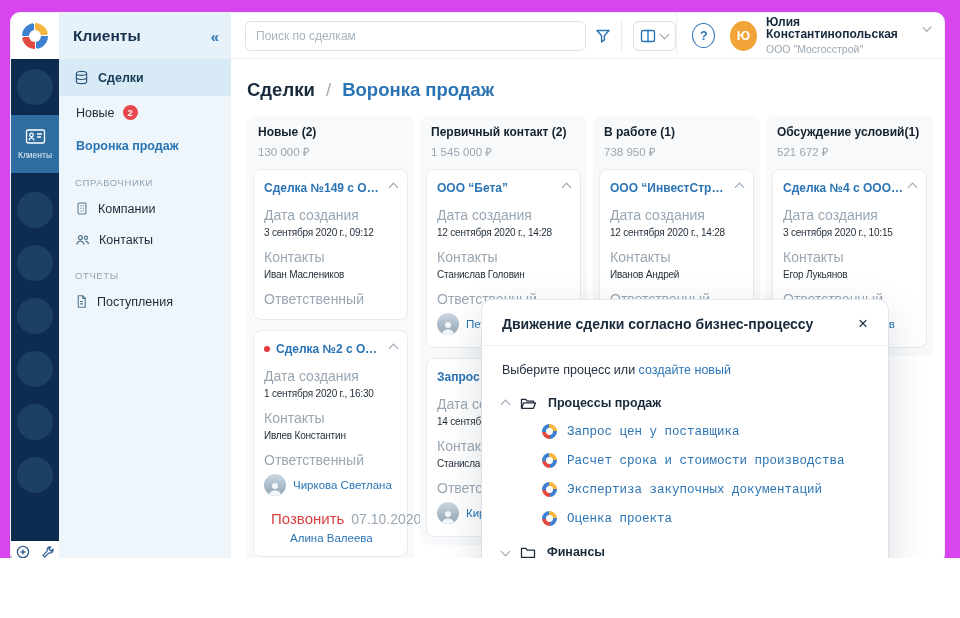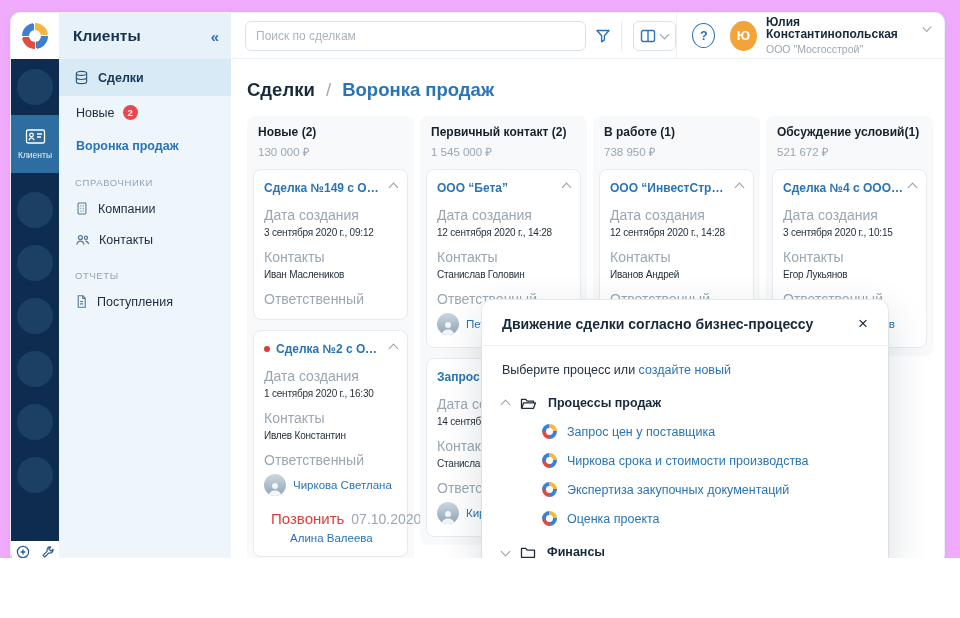--- a/index.html
+++ b/index.html
@@ -1,17 +1,17 @@
 <!DOCTYPE html>
 <html><head>
 <meta charset="utf-8">
 <style>
   html,body{margin:0;padding:0;}
   body{width:960px;height:618px;background:#fff;font-family:"Liberation Sans",sans-serif;color:#1c2b3a;}
-  .page{position:relative;width:960px;height:558px;overflow:hidden;background:#f0abfc;}
+  .page{position:relative;width:960px;height:558px;overflow:hidden;background:#d946ef;}
   .app{position:absolute;left:10px;top:12px;width:933px;height:550px;background:#fff;border:1px solid #eef1f4;
        border-radius:10px;box-shadow:0 2px 12px rgba(30,50,70,.05);display:flex;flex-direction:column;overflow:hidden;}
   
   .hdr{display:flex;height:46px;flex:0 0 46px;}
   .logo-cell{width:48px;flex:0 0 48px;display:flex;align-items:center;justify-content:center;background:#fff;}
   .ring{display:inline-block;border-radius:50%;position:relative;
         background:conic-gradient(#f4b63f 0 23%,#fff 23% 25%,#3d7fd0 25% 48%,#fff 48% 50%,#e14b42 50% 73%,#fff 73% 75%,#3d7fd0 75% 98%,#fff 98% 100%);}
   .ring::after{content:"";position:absolute;border-radius:50%;background:#fff;inset:27%;}
   .ring.big{width:26px;height:26px;}
   .ring.small{width:15px;height:15px;flex:0 0 15px;}
@@ -88,21 +88,21 @@
   .modal{position:absolute;left:482px;top:300px;width:406px;background:#fff;border-radius:10px;z-index:20;
          box-shadow:0 14px 40px rgba(20,40,60,.16),0 0 0 1px #eef1f4;padding-bottom:26px;box-sizing:border-box;}
   .m-hdr{display:flex;align-items:center;padding:15px 20px 13px;border-bottom:1px solid #eef1f4;}
   .m-title{font-size:14px;font-weight:bold;color:#17293a;flex:1;}
   .m-close{font-size:17px;color:#17293a;cursor:pointer;line-height:1;background:none;border:none;padding:0;font-family:inherit;}
   .m-body{padding:17px 20px 0;}
   .m-intro{font-size:12.5px;color:#203040;}
   .m-intro .lnk{color:#2a74b5;cursor:pointer;}
   .g-row{display:flex;align-items:center;gap:11px;margin-top:19px;cursor:pointer;}
   .g-row .glbl{font-size:12.5px;font-weight:bold;color:#17293a;}
-  .p-row{display:flex;align-items:center;gap:10px;margin:14px 0 0 40px;cursor:pointer;}
+  .p-row{display:flex;align-items:center;gap:10px;margin:14px 0 0 40px;cursor:pointer;font-family:Liberation Mono, monospace;}
   .p-row .plbl{font-size:12.5px;color:#2a74b5;}
 </style>
 </head>
 <body>
 
 <div class="page">
   <div class="app">
 
     <div class="hdr">
       <div class="logo-cell">
@@ -395,21 +395,21 @@
             <path d="M3.7 6.8h11.8l-2 5.5H1.7z"></path>
           </svg>
         <span class="glbl">Процессы продаж</span>
       </div>
       <div class="p-row">
         <span class="ring small"></span>
         <span class="plbl">Запрос цен у поставщика</span>
       </div>
       <div class="p-row">
         <span class="ring small"></span>
-        <span class="plbl">Чиркова срока и стоимости производства</span>
+        <span class="plbl">Расчет срока и стоимости производства</span>
       </div>
       <div class="p-row">
         <span class="ring small"></span>
         <span class="plbl">Экспертиза закупочных документаций</span>
       </div>
       <div class="p-row">
         <span class="ring small"></span>
         <span class="plbl">Оценка проекта</span>
       </div>
 

